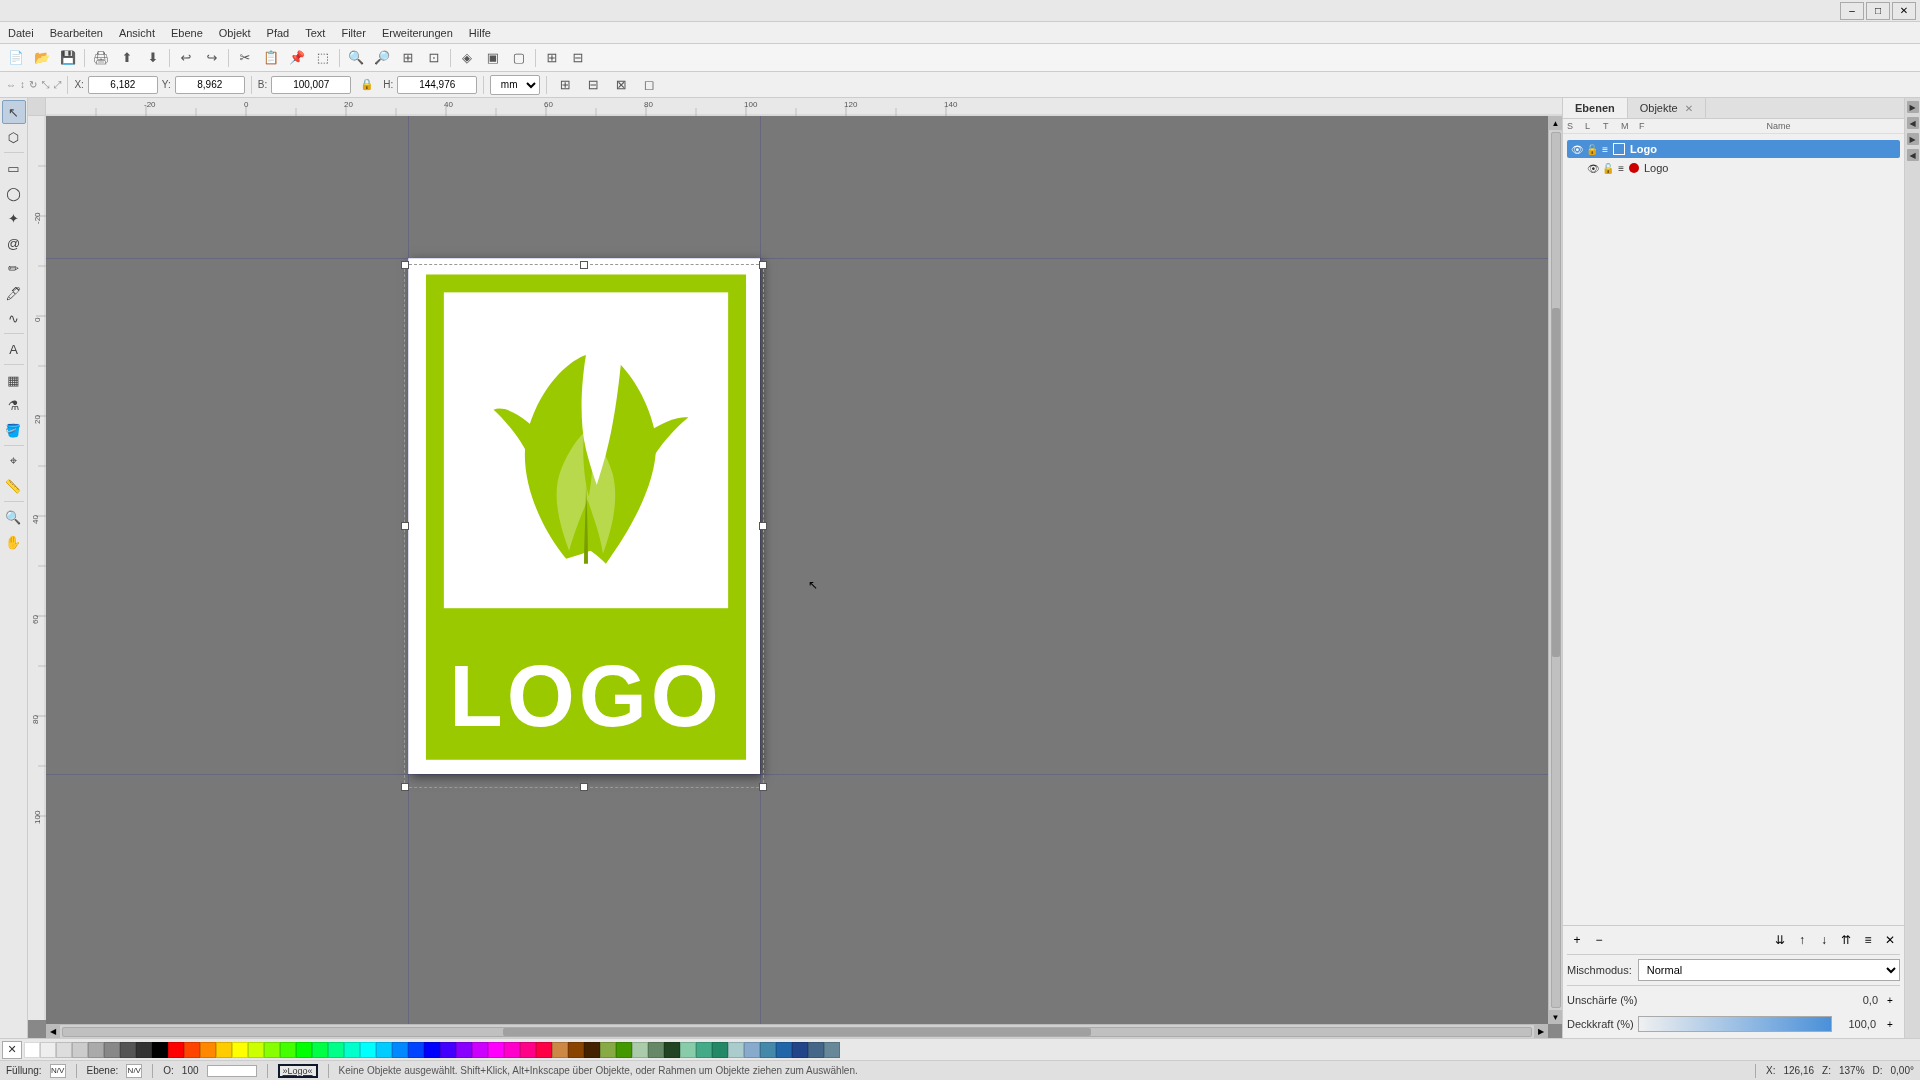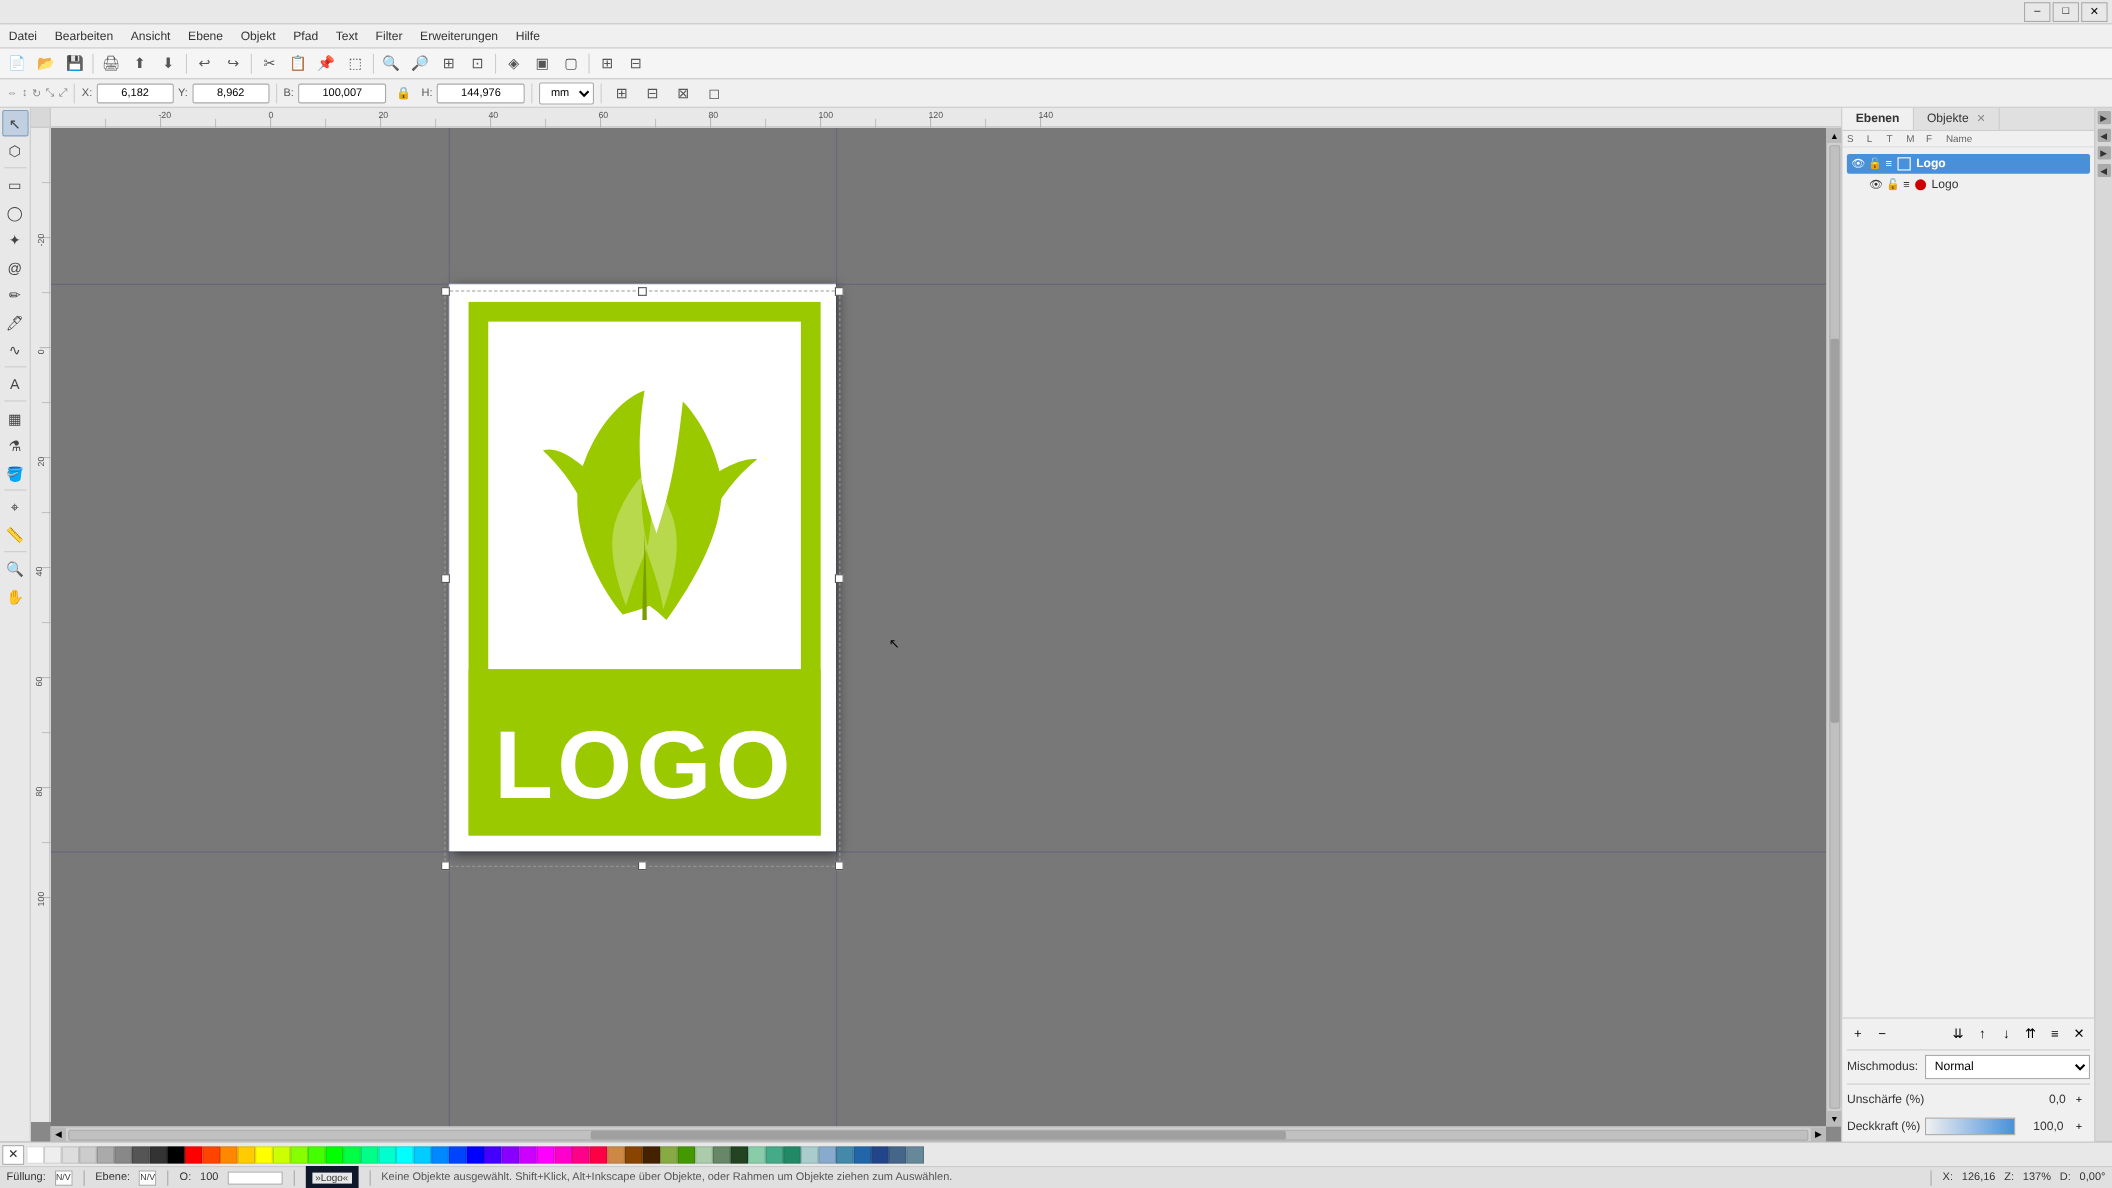--- a/index.html
+++ b/index.html
@@ -75,21 +75,21 @@
     
     #vscrollbar {
       width: 14px; background: #e0e0e0; border-left: 1px solid #ccc; display: flex; flex-direction: column; align-items: center;
     }
     #hscrollbar {
       height: 14px; background: #e0e0e0; border-top: 1px solid #ccc; display: flex; align-items: center;
     }
 
     
     #rightpanel {
-      width: 230px; background: #f0f0f0; border-left: 1px solid #ccc; display: flex; flex-direction: column; flex-shrink: 0;
+      width: 342px; background: #f0f0f0; border-left: 1px solid #ccc; display: flex; flex-direction: column; flex-shrink: 0;
     }
     #panel-tabs {
       display: flex; border-bottom: 1px solid #ccc; background: #e0e0e0;
     }
     .panel-tab {
       padding: 4px 12px; font-size: 11px; cursor: pointer; border-right: 1px solid #ccc; background: #e0e0e0;
     }
     .panel-tab.active { background: #f0f0f0; font-weight: bold; }
     .panel-tab-close { font-size: 10px; margin-left: 4px; color: #888; }
 
@@ -423,21 +423,21 @@
         <span class="panel-tab-close">✕</span>
       </div>
     </div>
 
     <div id="layers-col-header">
       <span style="width:16px;">S</span>
       <span style="width:16px;">L</span>
       <span style="width:16px;">T</span>
       <span style="width:16px;">M</span>
       <span style="width:16px;">F</span>
-      <span style="flex:1;">Name</span>
+      <span style="flex:1;text-align:center;">Name</span>
     </div>
 
     <div id="layers-panel">
 
       <div id="layer-item-1" style="display:flex; align-items:center; background:#4a90d9; color:white; padding:3px 4px; gap:3px; border-radius:2px;">
         <span style="font-size:10px; cursor:pointer;">👁</span>
         <span style="font-size:10px;">🔓</span>
         <span style="font-size:10px;">≡</span>
         <div style="width:12px;height:12px;background:#4a90d9;border:1px solid white;margin:0 2px;"></div>
         <span style="flex:1; font-size:11px; font-weight:bold;">Logo</span>
@@ -571,21 +571,21 @@
   <span>Ebene:</span>
   <div style="width:16px;height:14px;border:1px solid #aaa;background:white;display:flex;align-items:center;justify-content:center;font-size:9px;">
     <span style="font-size:8px;">N/V</span>
   </div>
   <div class="status-sep"></div>
   <span>O:</span>
   <span>100</span>
   <div style="width:50px;height:12px;border:1px solid #aaa;background:white;cursor:pointer;"></div>
   <div class="status-sep"></div>
   <span style="display:flex;align-items:center;gap:2px;">
-    <span style="font-size:9px;border:6px solid #0f172a;padding:0 3px;background:#e8e8e8;cursor:pointer;">»Logo«</span>
+    <span style="font-size:9px;border:2px solid #0f172a;padding:0 3px;background:#e8e8e8;cursor:pointer;text-decoration:underline;">»Logo«</span>
   </span>
   <div class="status-sep"></div>
   <span style="flex:1; color:#555; font-size:10px; overflow:hidden; white-space:nowrap; text-overflow:ellipsis;">Keine Objekte ausgewählt. Shift+Klick, Alt+Inkscape über Objekte, oder Rahmen um Objekte ziehen zum Auswählen.</span>
   <div class="status-sep"></div>
   <span>X:</span>
   <span>126,16</span>
   <span>Z:</span>
   <span>137%</span>
   <span>D:</span>
   <span>0,00°</span>

